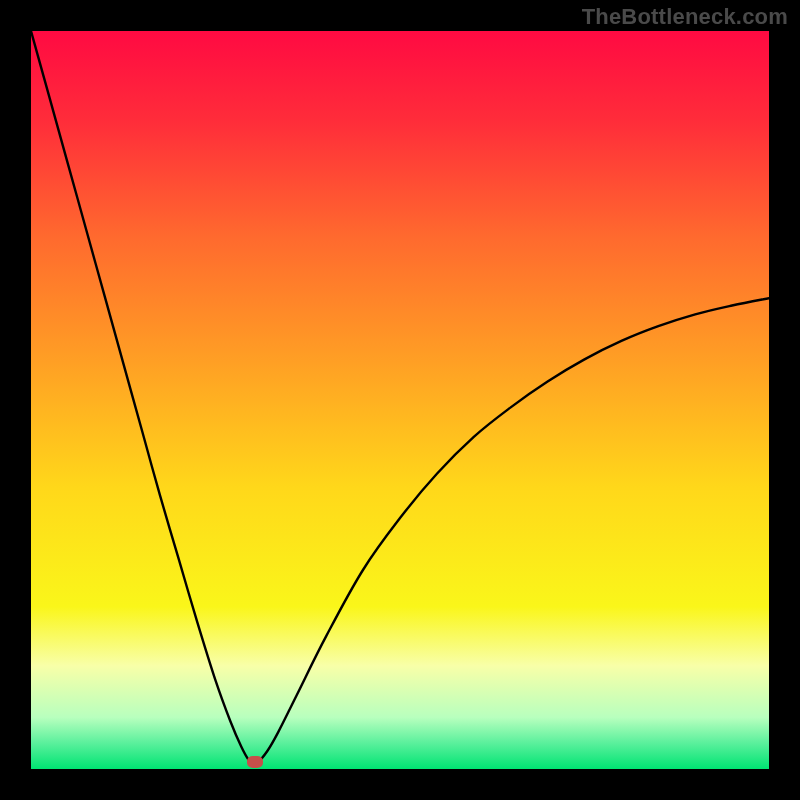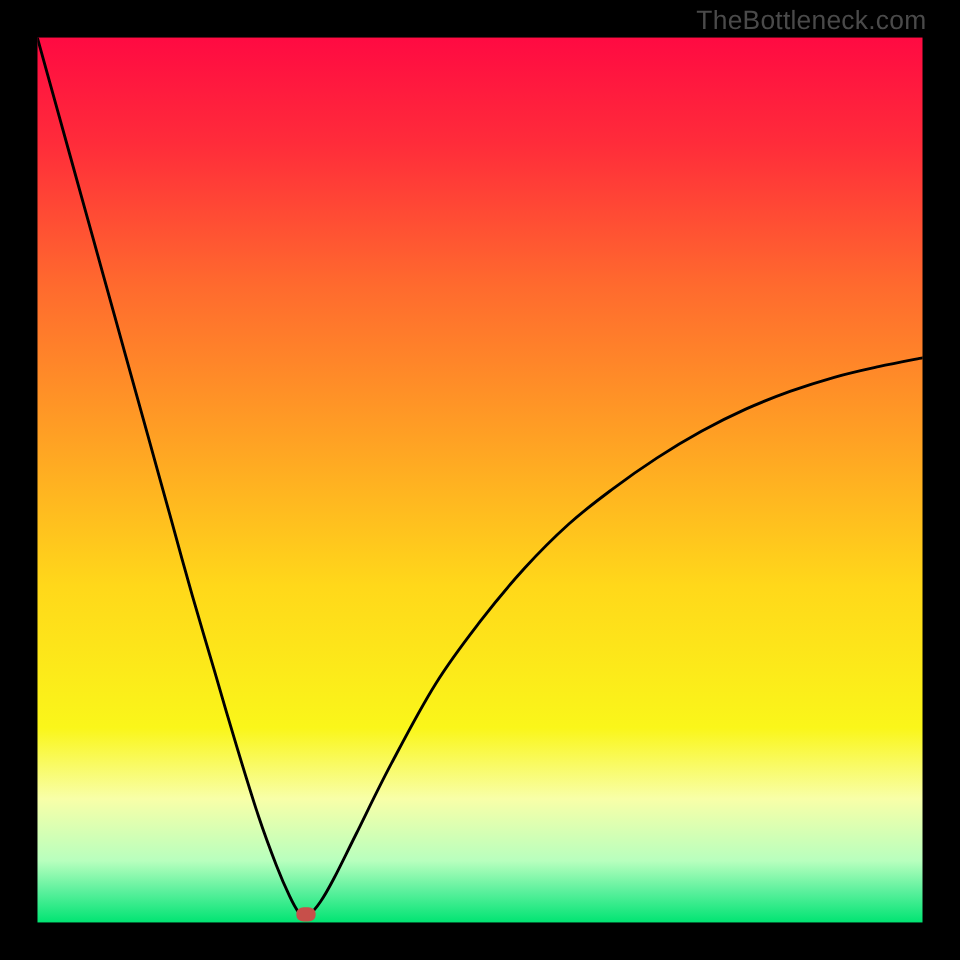--- a/index.html
+++ b/index.html
@@ -13,24 +13,24 @@
   }
   .frame {
     position: relative;
     width: 800px;
     height: 800px;
     background: #000;
   }
   .watermark {
     position: absolute;
     top: 4px;
-    right: 28px;
+    right: 12px;
     color: #4a4a4a;
     font-size: 22px;
-    font-weight: 400;
+    font-weight: 700;
     letter-spacing: 0.2px;
     z-index: 10;
   }
   .plot-area {
     position: absolute;
     left: 31px;
     top: 31px;
     width: 738px;
     height: 738px;
     overflow: hidden;

